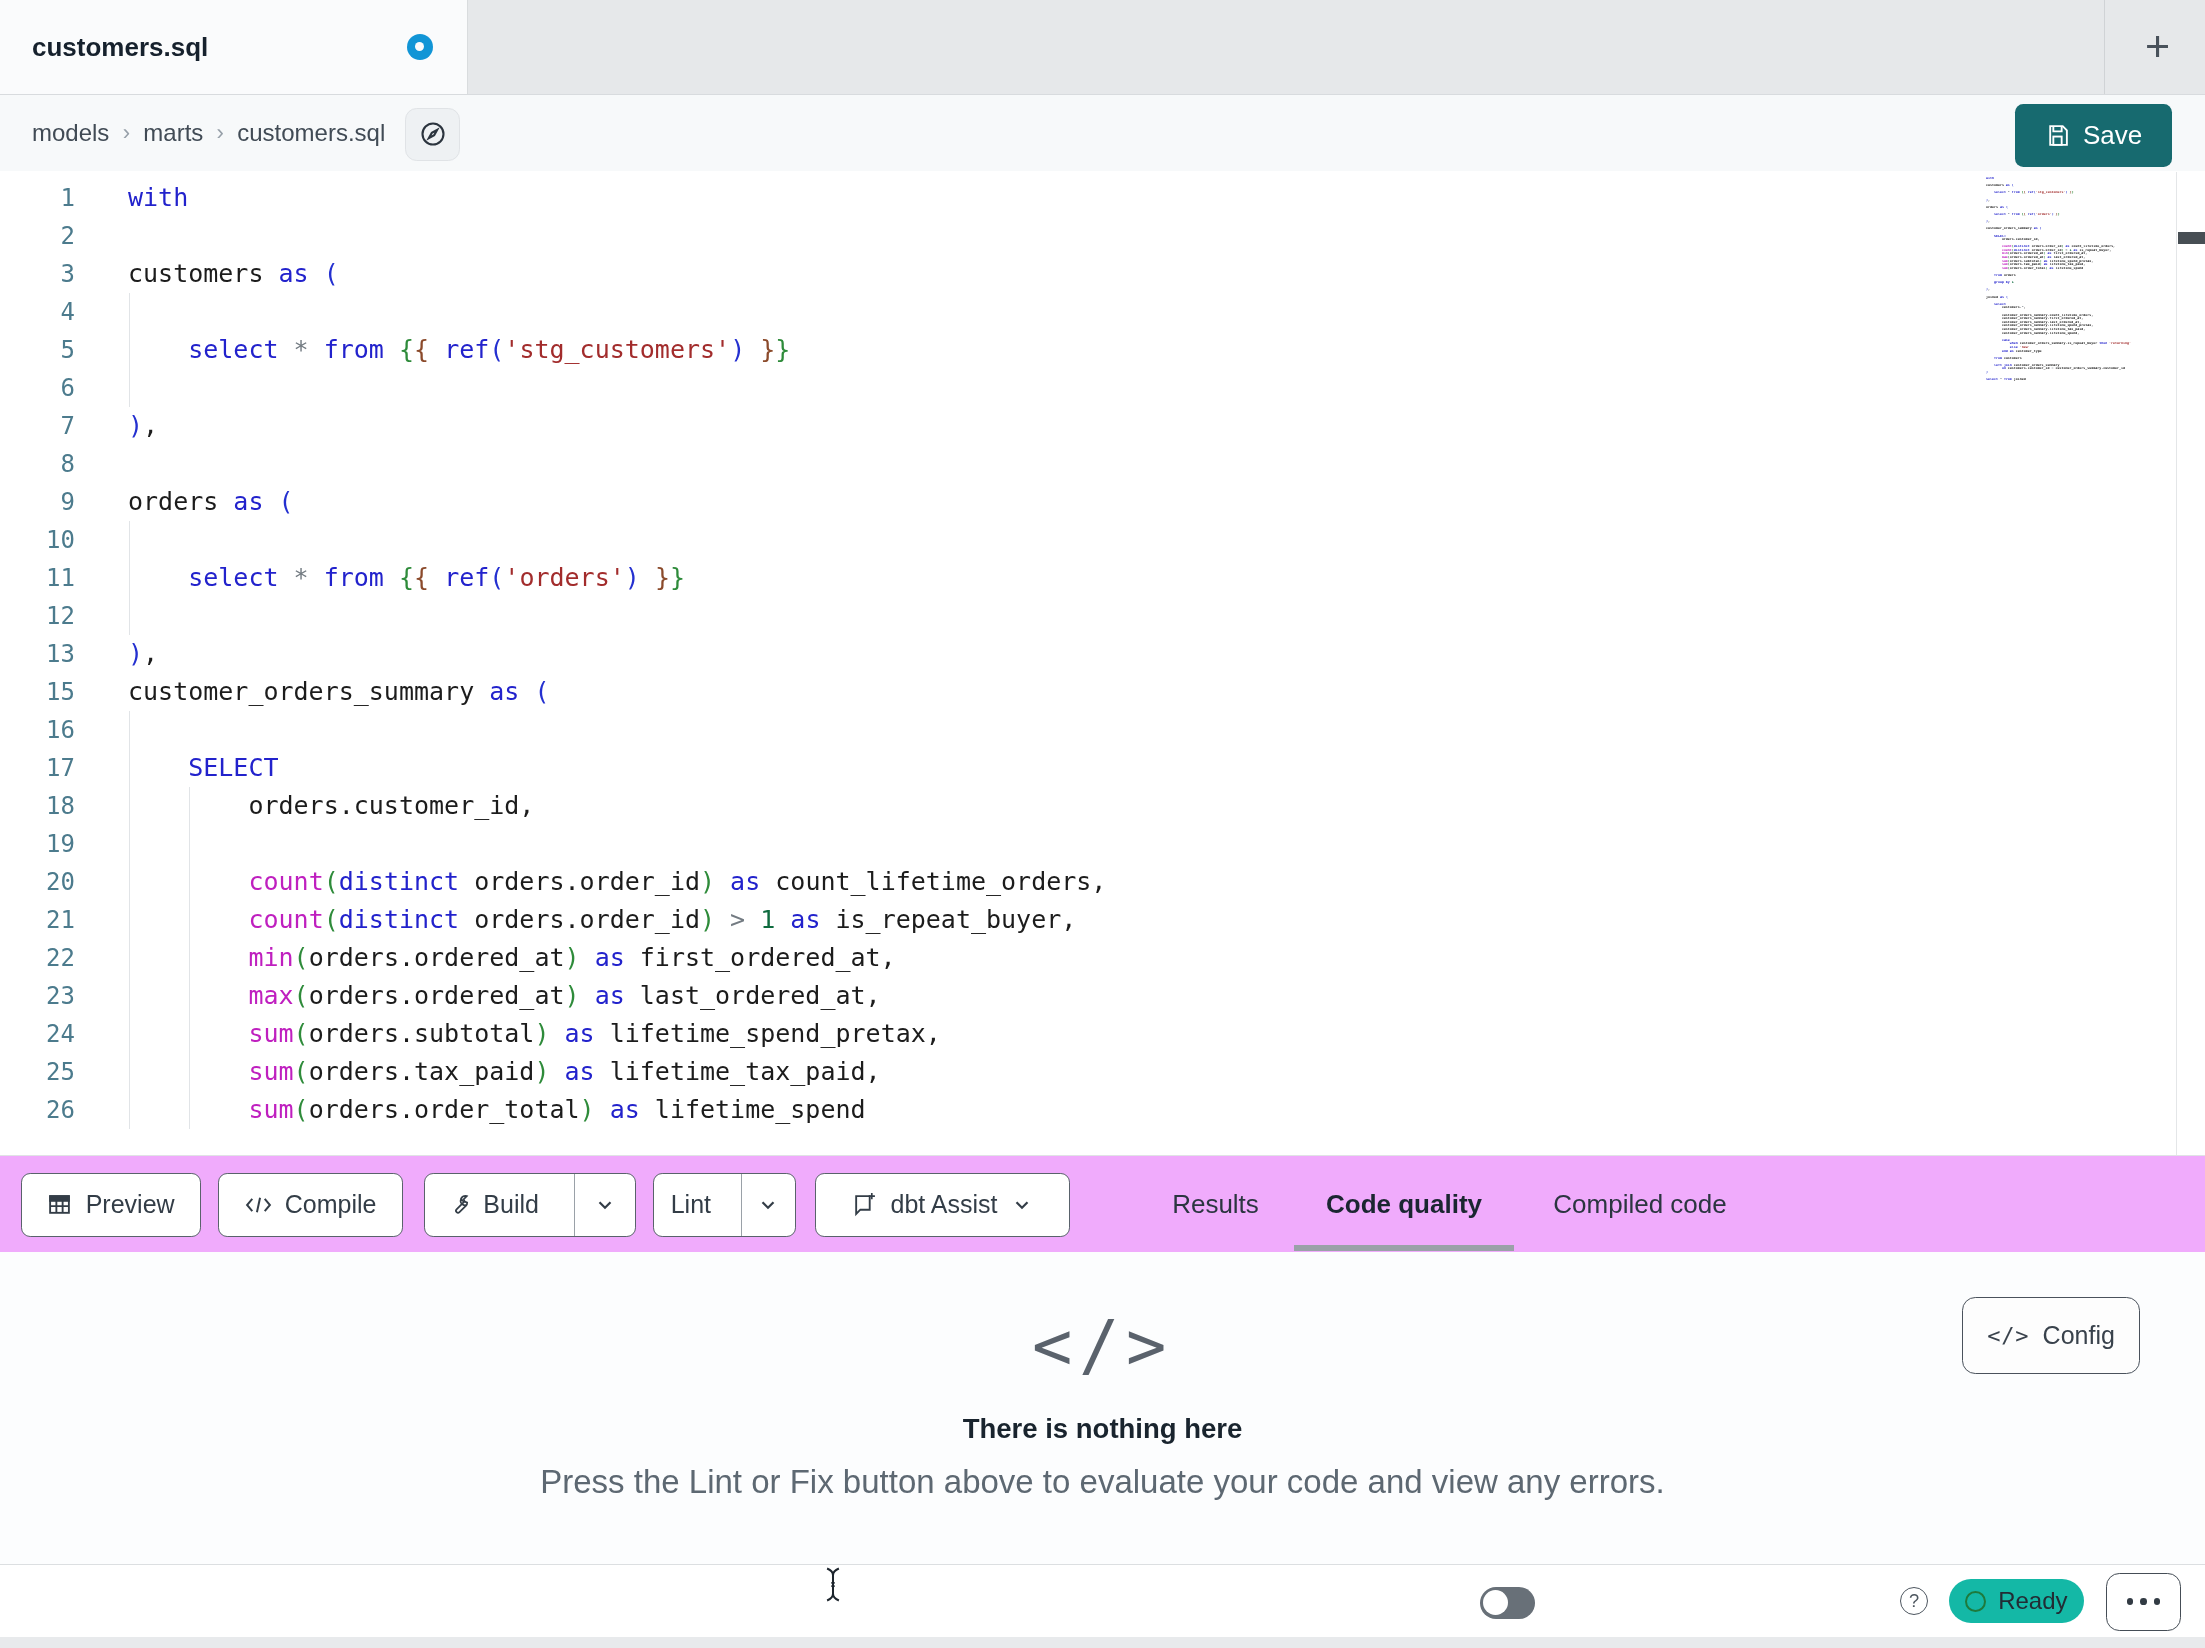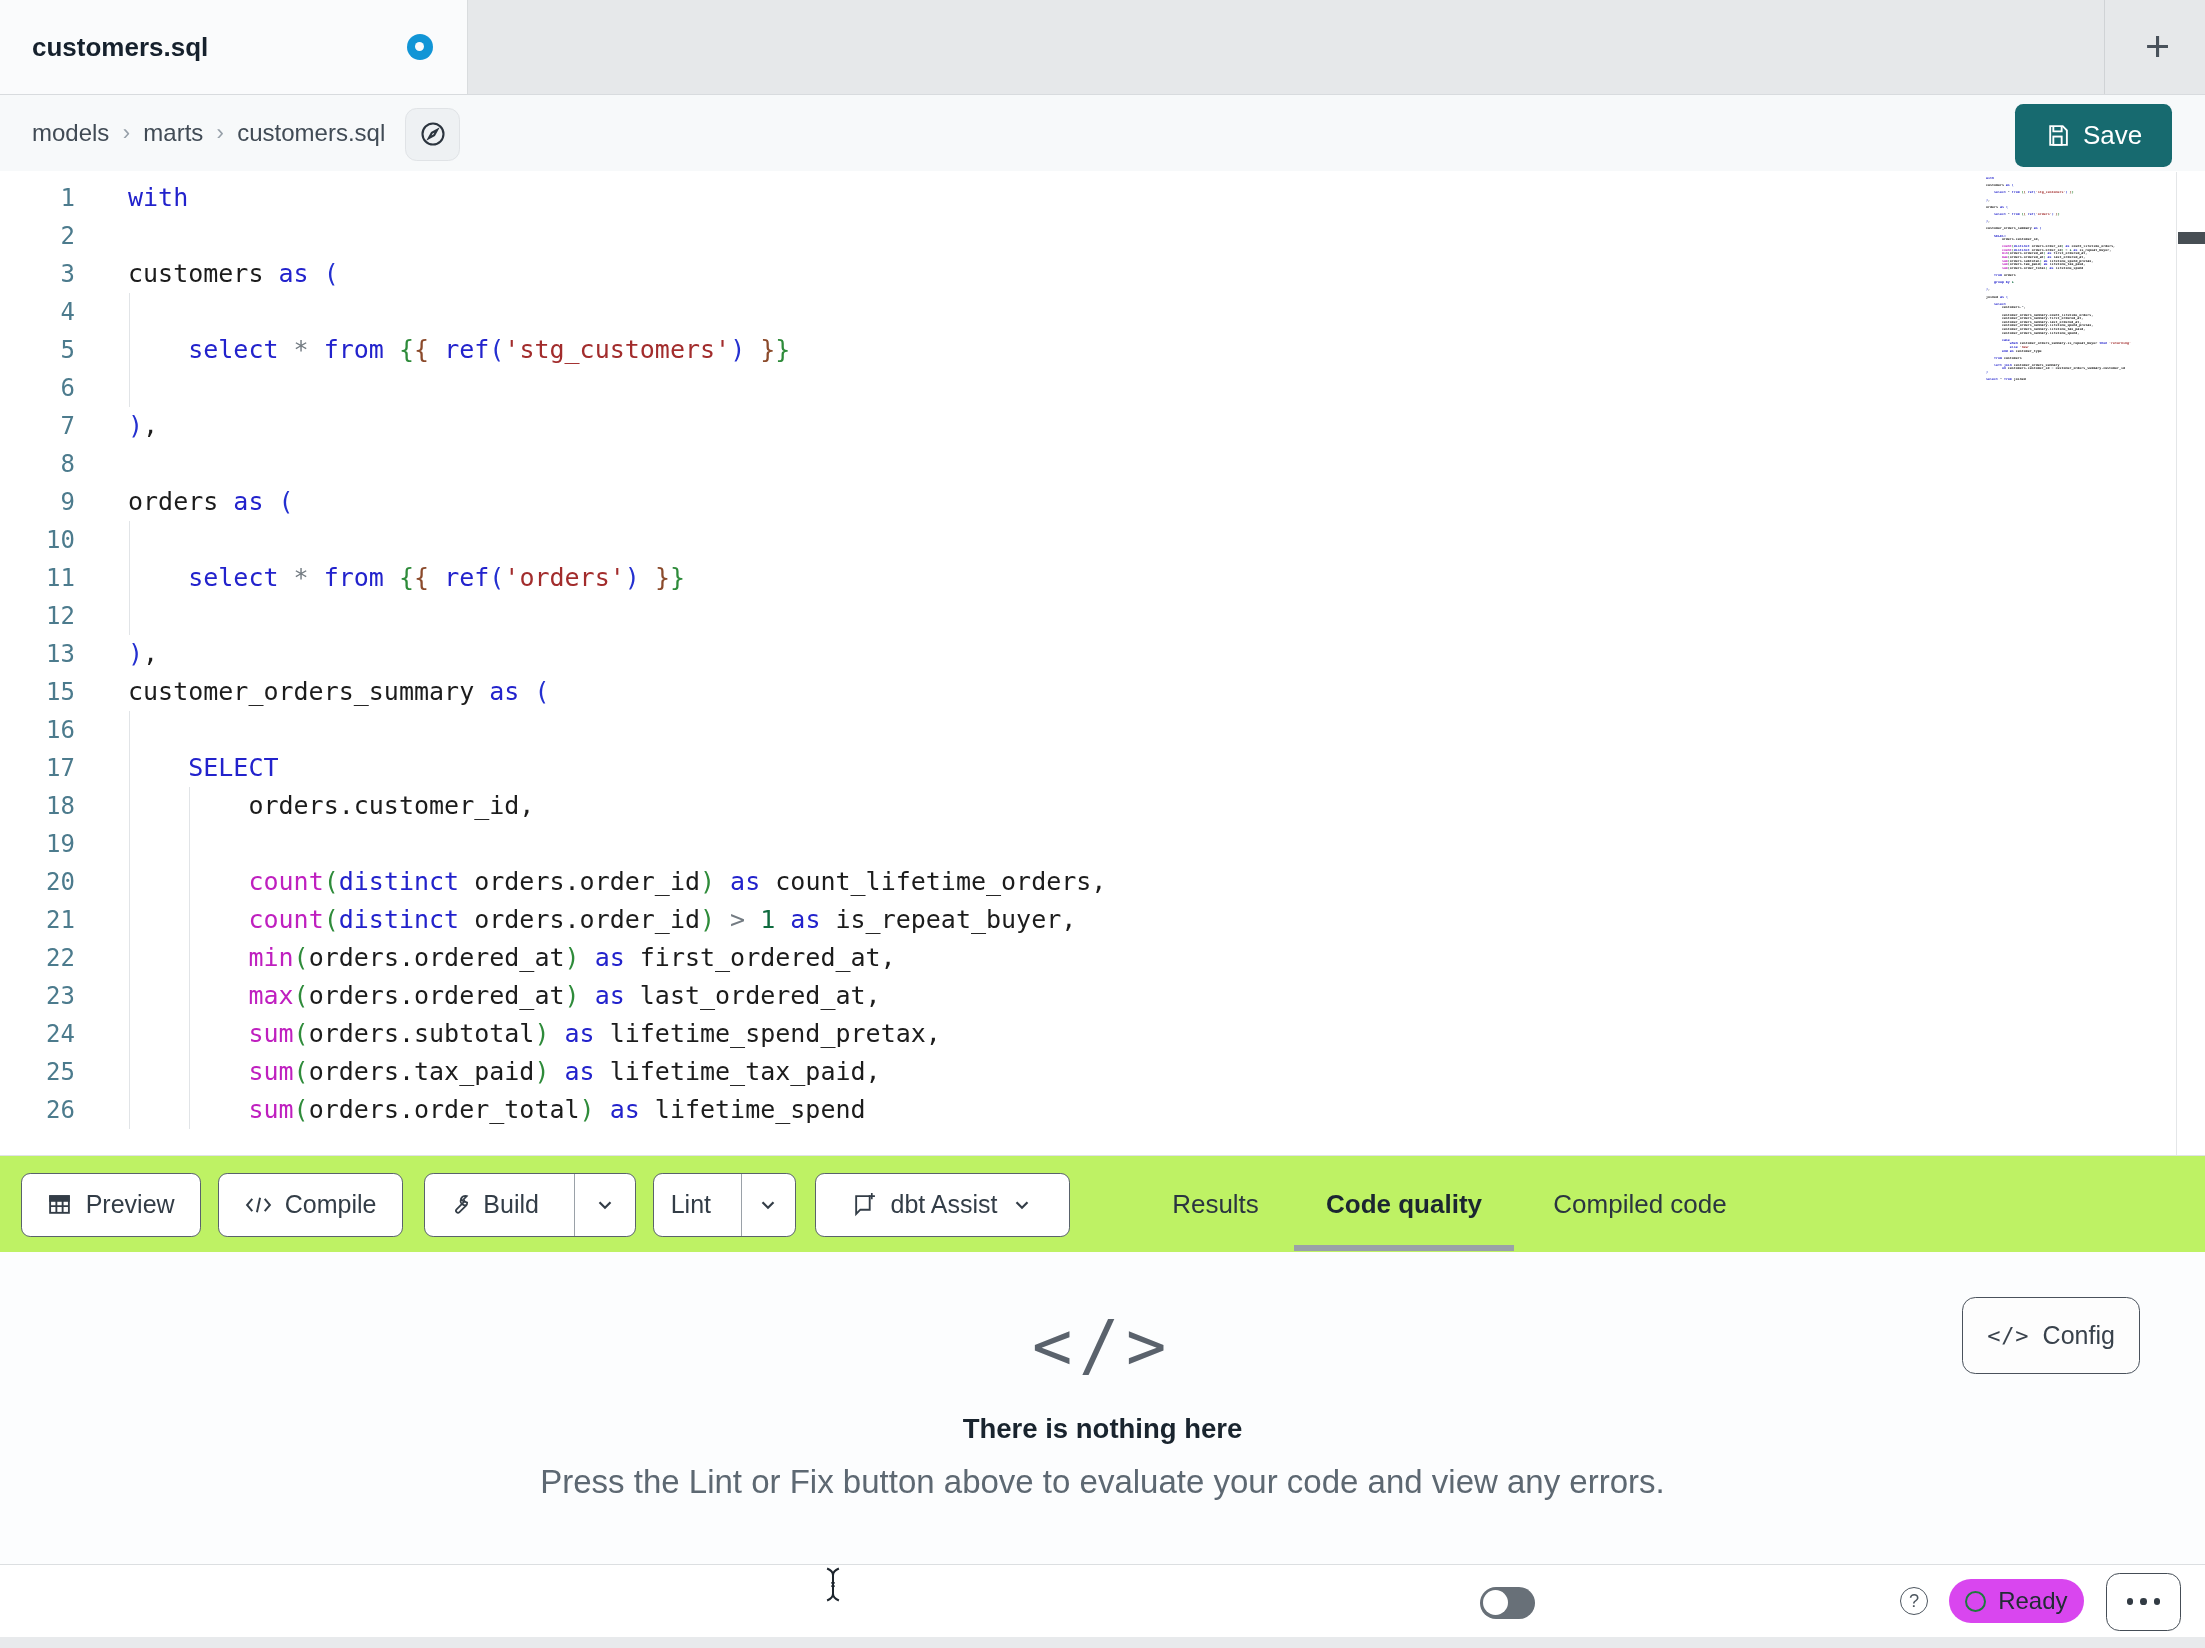--- a/index.html
+++ b/index.html
@@ -41,21 +41,21 @@
   .tok-p{color:#2e8b3a;} .tok-b{color:#2430d0;} .tok-s{color:#a22c2c;}
   .tok-j1{color:#2e8b3a;} .tok-j2{color:#8b4a2b;} .tok-o{color:#737b82;} .tok-n{color:#0f6b3f;}
 
   .minimap{position:absolute;left:1986px;top:5px;width:188px;overflow:hidden;}
   .mm-line{height:3.6px;line-height:3.6px;white-space:pre;font-family:"DejaVu Sans Mono",monospace;
            font-size:3.3px;font-weight:bold;overflow:hidden;}
   .mm-divider{position:absolute;left:2176px;top:0;bottom:0;width:0.8px;background:#e4e6e8;}
   .mm-thumb{position:absolute;left:2178px;top:60px;width:27.5px;height:11.7px;background:#474e54;}
 
   
-  .toolbar{position:absolute;left:0;top:1155px;width:2205px;height:98px;background:#bef264;border-top:0.8px solid #e0e3e5;}
+  .toolbar{position:absolute;left:0;top:1155px;width:2205px;height:98px;background:#f0abfc;border-top:0.8px solid #e0e3e5;}
   .tb-btn{position:absolute;top:16.7px;height:64px;border:1.7px solid #59626b;border-radius:9.2px;background:#ffffff;
           display:flex;align-items:center;justify-content:center;gap:13.3px;font-size:25px;color:#333d47;box-sizing:border-box;}
   .tb-split{padding:0;}
   .tb-main{display:flex;align-items:center;justify-content:center;gap:13.3px;height:100%;padding:0 22px;}
   .tb-arrow{display:flex;align-items:center;justify-content:center;height:100%;width:60px;border-left:0.8px solid #9aa1a8;}
   .chev{width:22px;height:22px;}
 
   .rtabs{position:absolute;left:1142px;top:0;height:97px;display:flex;}
   .rtab{position:relative;height:97px;display:flex;align-items:center;justify-content:center;font-size:26px;color:#2b3540;}
   .rtab.active{font-weight:bold;color:#1b2631;}
@@ -71,21 +71,21 @@
               background:#fdfdfd;display:flex;align-items:center;justify-content:center;gap:13.3px;font-size:25px;color:#39424c;box-sizing:border-box;}
   .config-glyph{font-family:"DejaVu Sans Mono",monospace;font-size:22px;letter-spacing:0.8px;}
 
   
   .statusbar{position:absolute;left:0;top:1564px;width:2205px;height:72px;background:#ffffff;border-top:0.8px solid #dcdfe1;}
   .toggle{position:absolute;left:1480px;top:22px;width:55px;height:32px;border-radius:16px;background:#687078;}
   .toggle::after{content:"";position:absolute;left:3.3px;top:3.3px;width:25px;height:25px;border-radius:50%;background:#ffffff;}
   .defer-label{position:absolute;left:1556px;top:0;height:72px;line-height:72px;font-size:25px;color:#454f59;}
   .help{position:absolute;left:1900px;top:22px;width:28px;height:28px;border-radius:50%;border:1.7px solid #4d565f;box-sizing:border-box;
         display:flex;align-items:center;justify-content:center;font-size:18.3px;color:#4d565f;}
-  .ready{position:absolute;left:1949px;top:14px;width:135px;height:44px;border-radius:22.5px;background:#d946ef;
+  .ready{position:absolute;left:1949px;top:14px;width:135px;height:44px;border-radius:22.5px;background:#14b8a6;
          display:flex;align-items:center;justify-content:center;gap:11.7px;font-size:24px;color:#222c34;}
   .ready-dot{width:21px;height:21px;border-radius:50%;border:2.5px solid #1e7a3c;box-sizing:border-box;}
   .more-btn{position:absolute;left:2106px;top:7.5px;width:75px;height:58px;border-radius:13.3px;border:1.7px solid #454d56;
             background:#ffffff;display:flex;align-items:center;justify-content:center;gap:6.7px;box-sizing:border-box;}
   .more-btn i{width:6.7px;height:6.7px;border-radius:50%;background:#323b44;}
   .bottom-strip{position:absolute;left:0;top:1637px;width:2205px;height:11.7px;background:#e8eaec;}
 
   .ibeam{position:absolute;left:822px;top:1566px;width:22px;height:37px;color:#1d252d;}
   svg{display:block;}
 </style>

